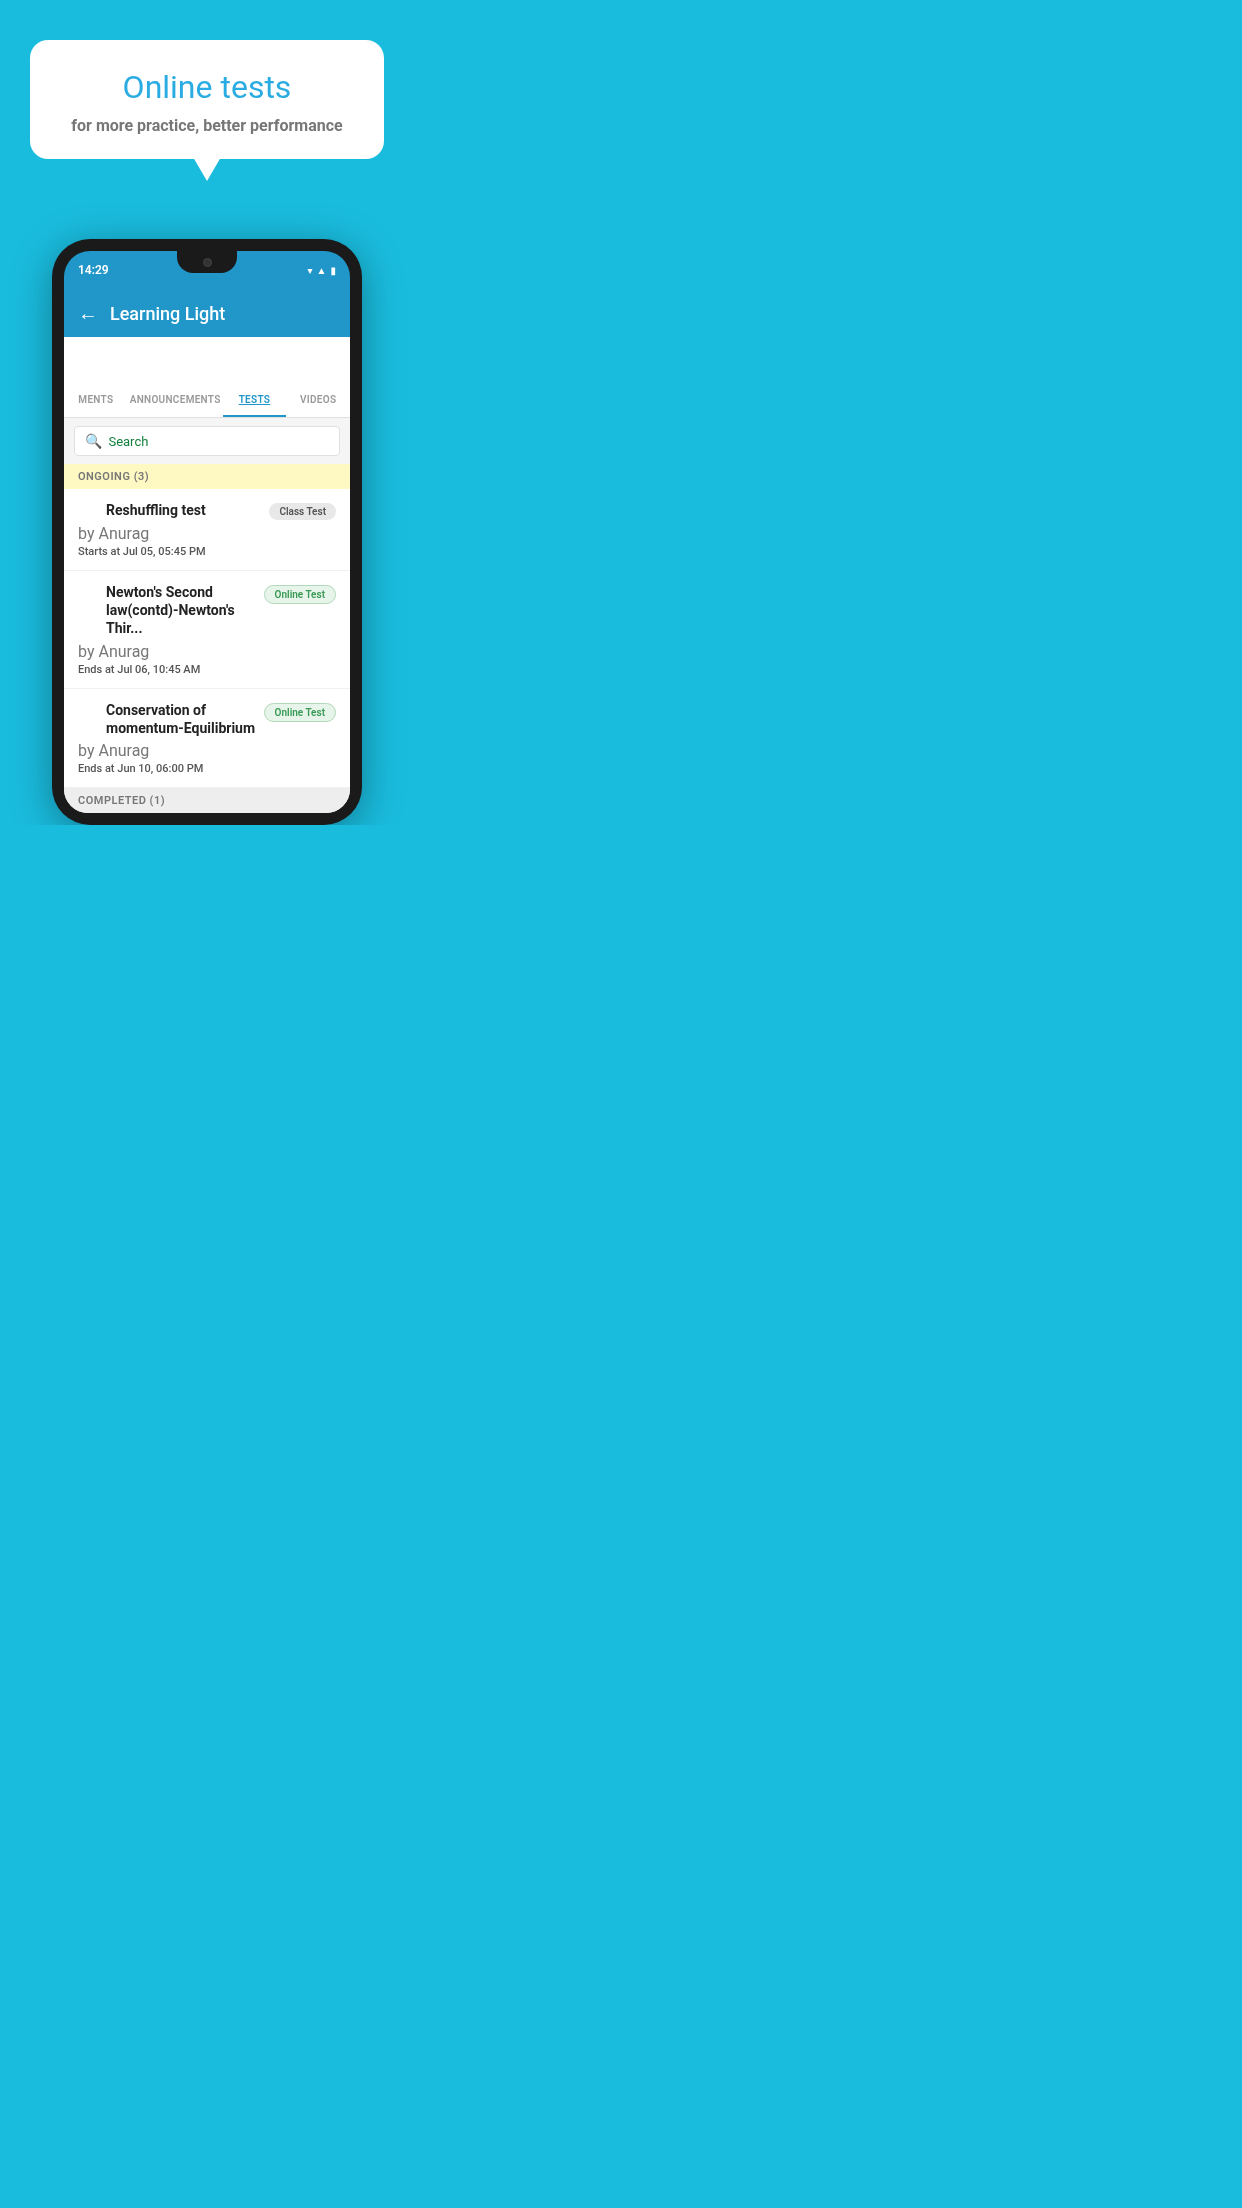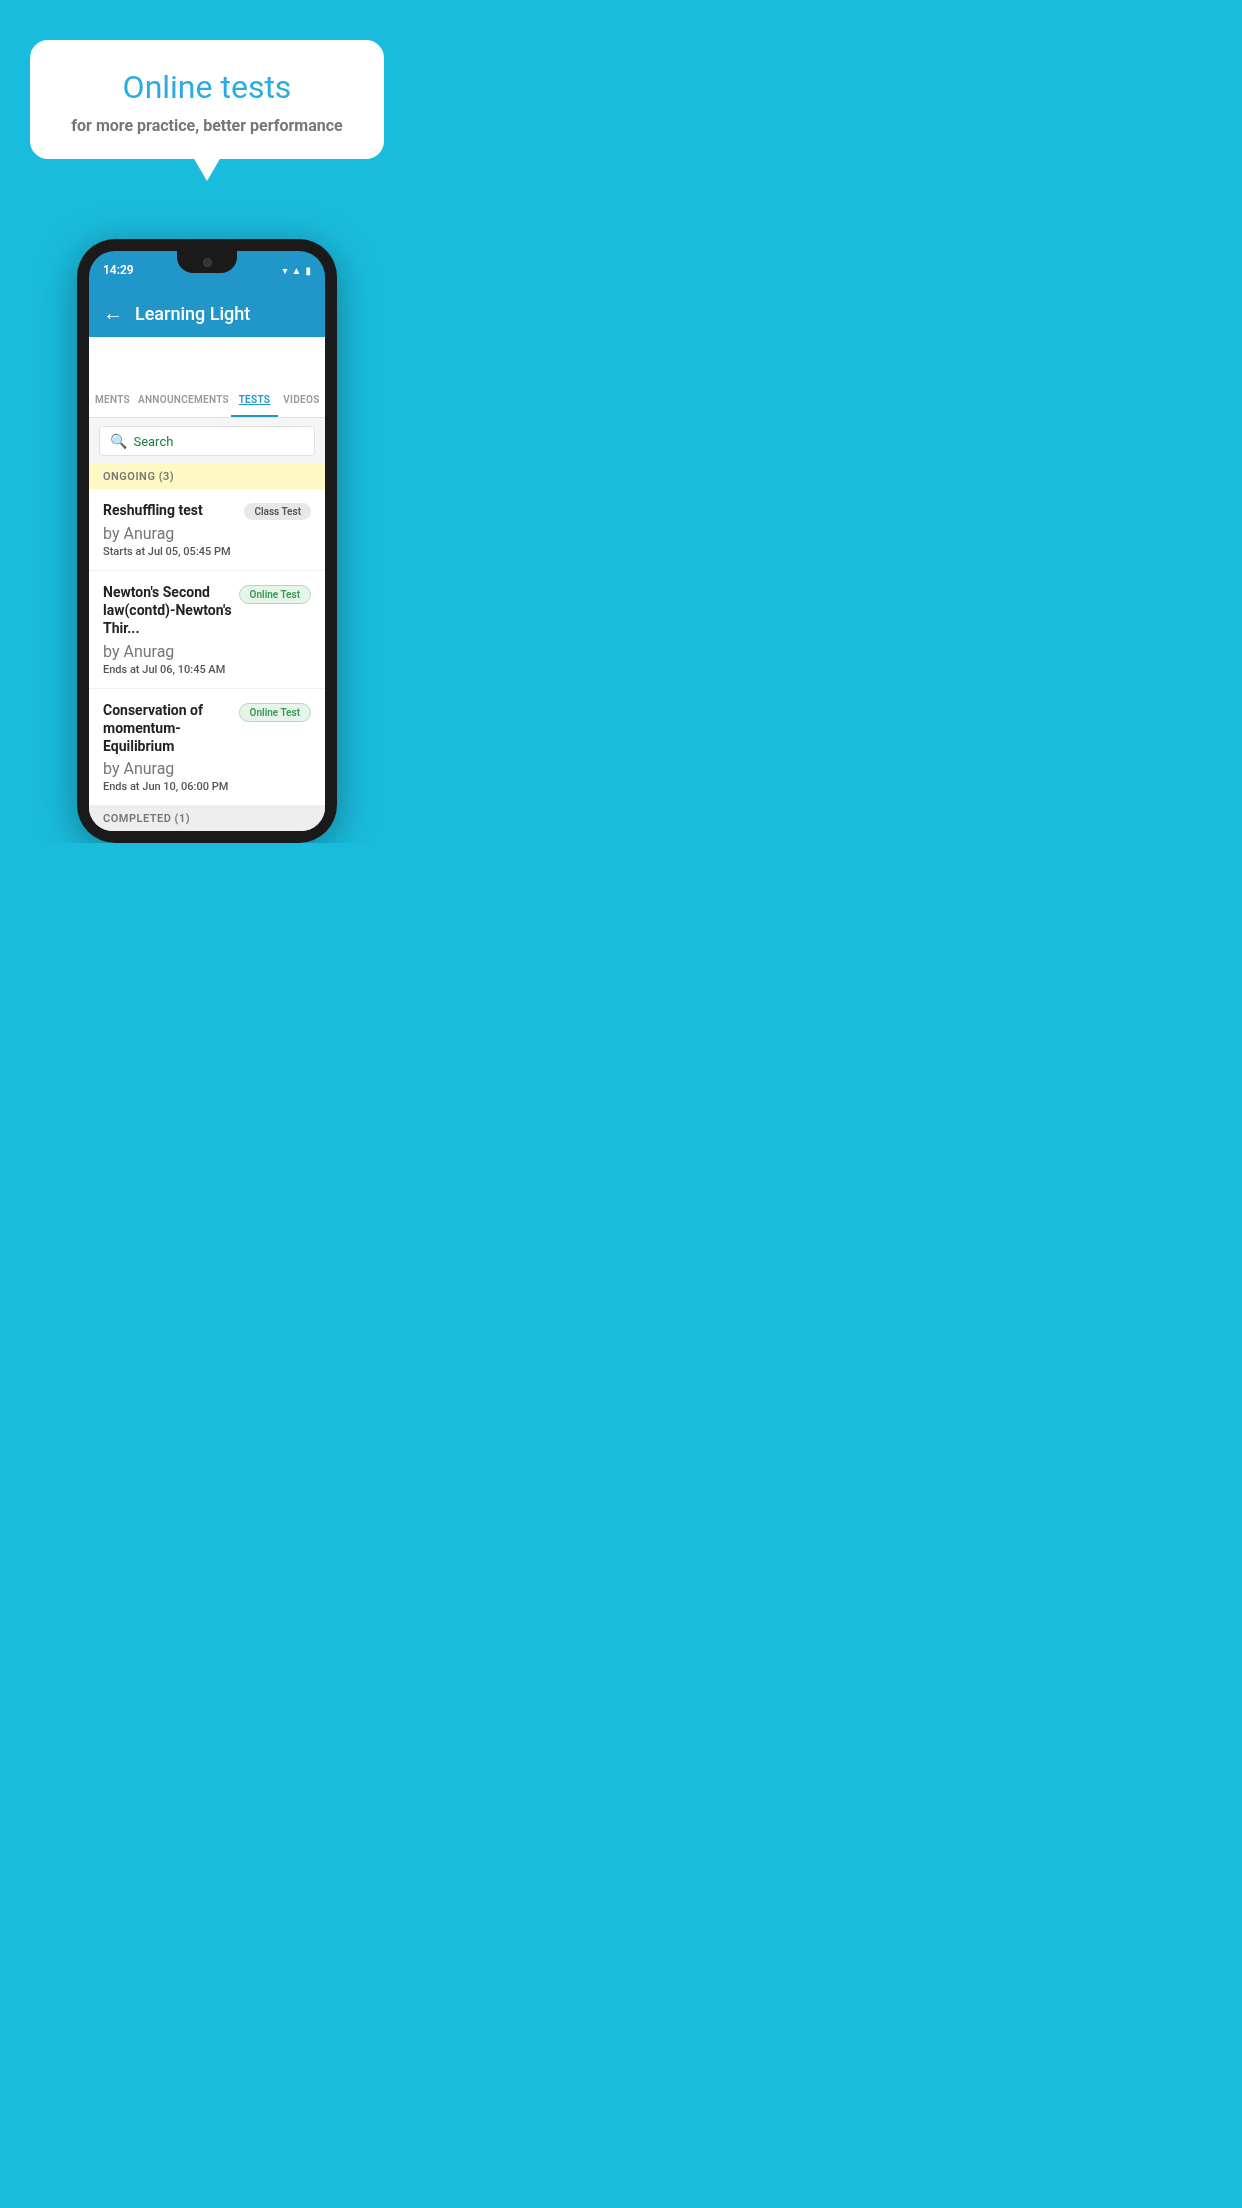--- a/index.html
+++ b/index.html
@@ -61,21 +61,21 @@
 
     
     .phone-mockup-wrapper {
       width: 100%;
       display: flex;
       justify-content: center;
       padding: 30px 10px 0;
     }
 
     .phone-outer {
-      width: 260px;
+      width: 310px;
       min-height: 580px;
       background: #1a1a1a;
       border-radius: 38px;
       padding: 12px;
       box-shadow: 0 8px 40px rgba(0,0,0,0.35);
       position: relative;
     }
 
     .phone-notch-bar {
       background: #2196c9;
@@ -223,20 +223,21 @@
       padding: 12px 14px;
       border-bottom: 1px solid #f0f0f0;
       display: flex;
       flex-direction: column;
     }
 
     .test-item-top {
       display: flex;
       align-items: flex-start;
       justify-content: space-between;
+      margin-left: 28px;
     }
 
     .test-name {
       font-size: 14px;
       font-weight: 700;
       color: #222;
       flex: 1;
       line-height: 1.3;
     }
 

